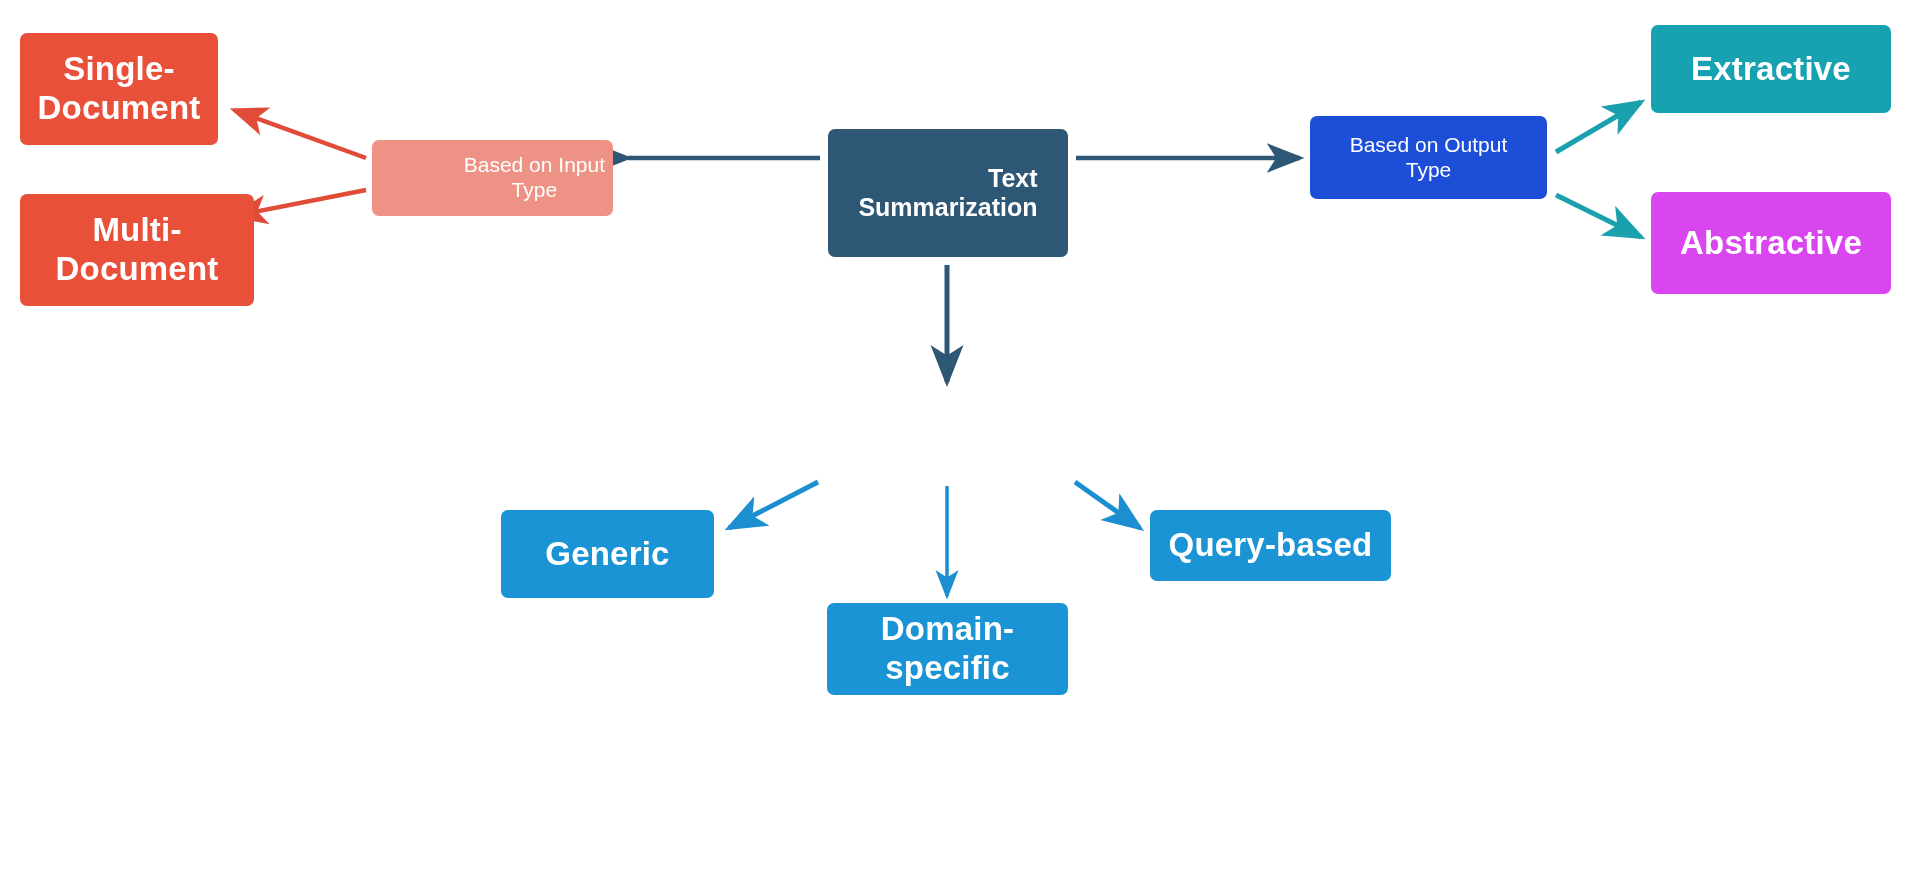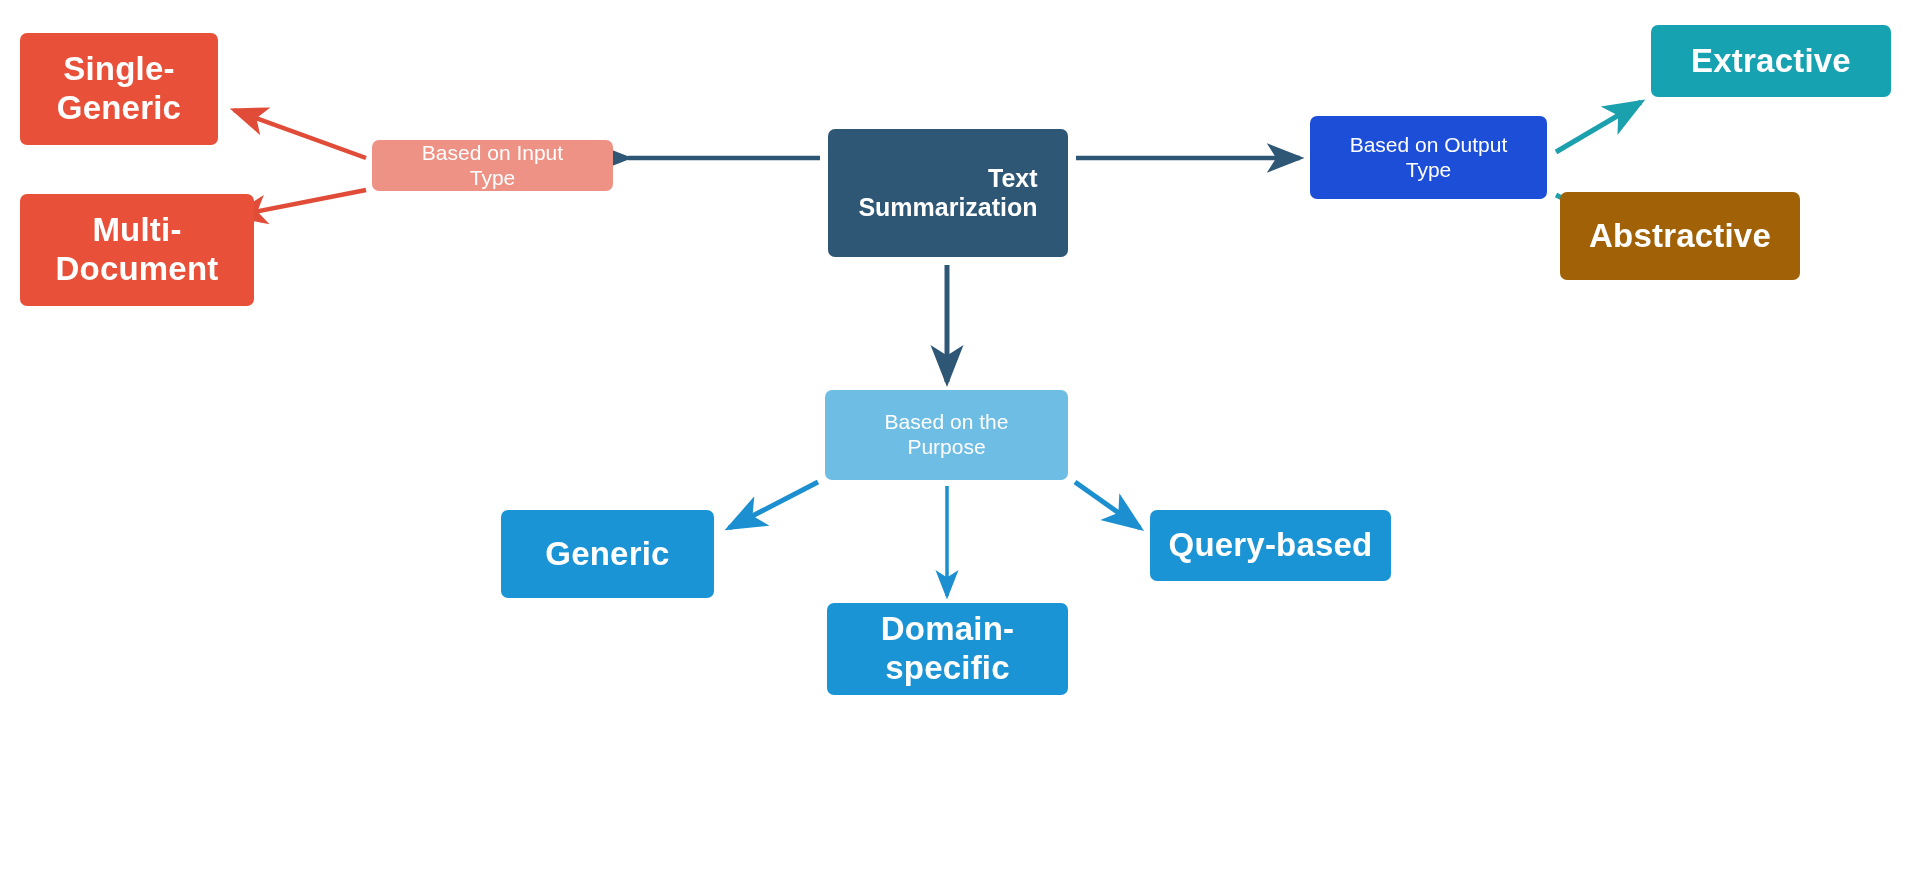--- a/index.html
+++ b/index.html
@@ -103,52 +103,48 @@
     <line x1="1075" y1="482" x2="1140" y2="528" stroke="#1b8fcf" stroke-width="5" marker-end="url(#ah-blue)"></line>
 
     <line x1="947" y1="486" x2="947" y2="596" stroke="#1b8fcf" stroke-width="3.5" marker-end="url(#ah-blue)"></line>
   </svg>
 
   <div class="node root" style="left:828px; top:129px; width:240px; height:128px; background:#2e5675;">
     <span class="lbl">Text
 Summarization</span>
   </div>
 
-  <div class="node mid" style="left:372px; top:140px; width:241px; height:51px; background:#ee9286;">
+  <div class="node mid" style="left:372px; top:140px; width:241px; height:76px; background:#ee9286;justify-content:flex-end;">
     <span class="lbl">Based on Input
 Type</span>
   </div>
 
   <div class="node leaf" style="left:20px; top:33px; width:198px; height:112px; background:#e8503a;">
     <span class="lbl">Single-
-Generic</span>
+Document</span>
   </div>
 
   <div class="node leaf" style="left:20px; top:194px; width:234px; height:112px; background:#e8503a;">
     <span class="lbl">Multi-
 Document</span>
   </div>
 
   <div class="node mid" style="left:1310px; top:116px; width:237px; height:83px; background:#1d4ed8;">
     <span class="lbl">Based on Output
 Type</span>
   </div>
 
-  <div class="node leaf" style="left:1651px; top:25px; width:240px; height:72px; background:#17a2b2;">
+  <div class="node leaf" style="left:1651px; top:25px; width:240px; height:88px; background:#17a2b2;">
     <span class="lbl">Extractive</span>
   </div>
 
-  <div class="node leaf" style="left:1560px; top:192px; width:240px; height:88px; background:#a16207;">
+  <div class="node leaf" style="left:1651px; top:192px; width:240px; height:102px; background:#d946ef;">
     <span class="lbl">Abstractive</span>
   </div>
 
-  <div class="node mid" style="left:825px; top:390px; width:243px; height:90px; background:#6ebde4;">
-    <span class="lbl">Based on the
-Purpose</span>
-  </div>
 
   <div class="node leaf" style="left:501px; top:510px; width:213px; height:88px; background:#1a94d4;">
     <span class="lbl">Generic</span>
   </div>
 
   <div class="node leaf" style="left:827px; top:603px; width:241px; height:92px; background:#1a94d4;">
     <span class="lbl">Domain-
 specific</span>
   </div>
 

